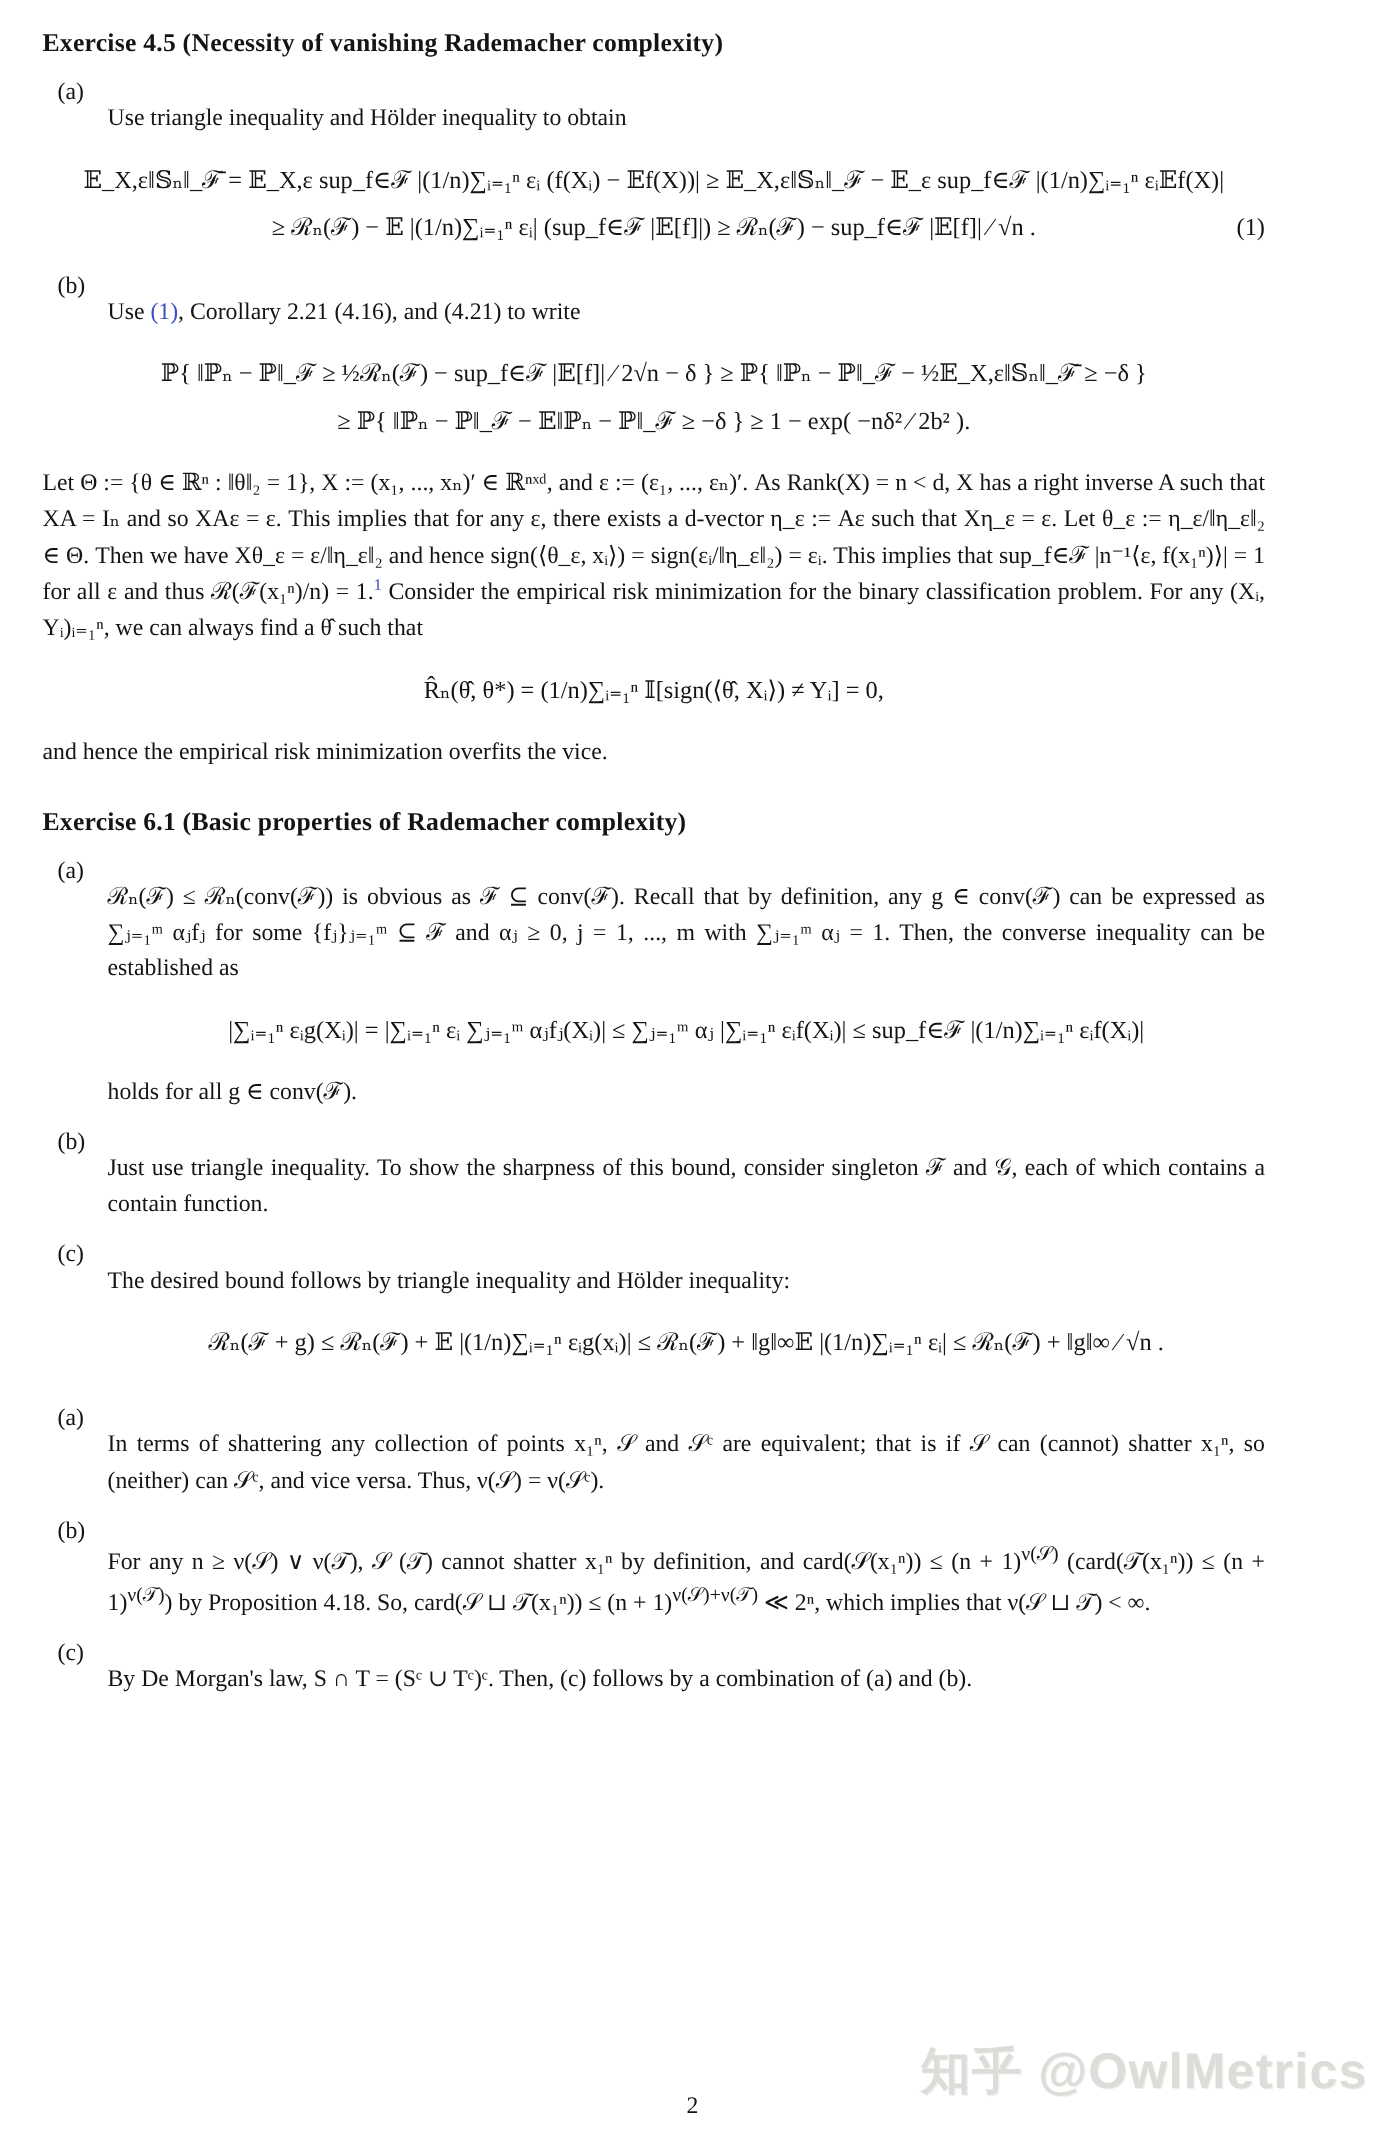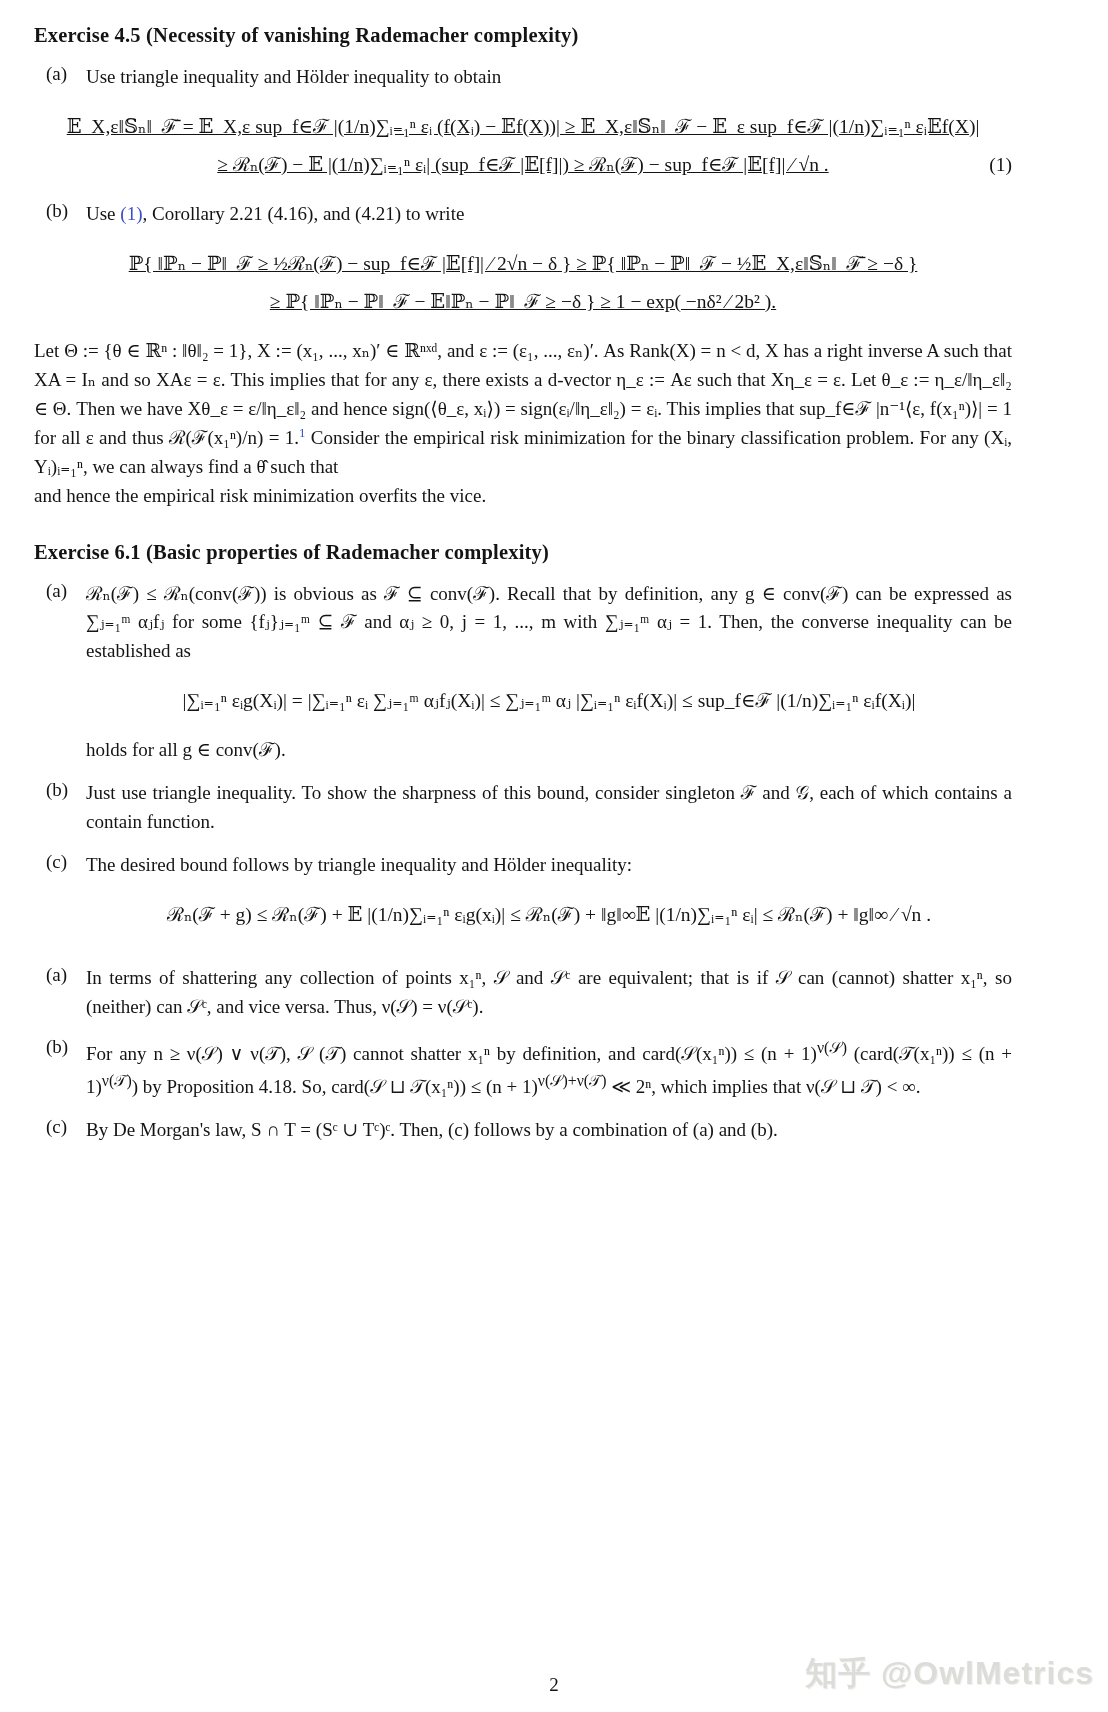--- a/index.html
+++ b/index.html
@@ -17,30 +17,30 @@
   }
   h2.ex-heading {
     font-size:20.5px;
     font-weight:bold;
     margin:30px 0 16px 0;
     letter-spacing:0.2px;
   }
   h2.ex-heading.first { margin-top:0; }
   .item { display:flex; margin:12px 0 14px 0; }
   .item .label { flex:0 0 40px; margin-left:12px; }
-  .item .body { flex:1; min-width:0; }
+  .item .body { flex:1; min-width:0;margin-top:18px; }
   p.para { margin:0; line-height:1.52; text-align:justify; }
   p.noindent { margin:0; line-height:1.52; }
   .eq {
     text-align:center;
     margin:18px 0;
     line-height:1.75;
     font-size:19.5px;
   }
-  .eq-stack { margin:18px 0;text-decoration:underline; }
+  .eq-stack { margin:18px 0; }
   .eq-stack .eq { margin:4px 0; }
   .eq-tagged { position:relative; padding:0 44px; }
   .eq-tag { position:absolute; right:0; top:50%; transform:translateY(-50%); color:#141414; }
   a.ref { color:#3a50c4; text-decoration:none; cursor:pointer; }
   sup.fnmark {
     color:#3a50c4;
     font-size:0.68em;
     line-height:0;
     vertical-align:super;
     cursor:pointer;
@@ -48,23 +48,23 @@
   .footnote-block { margin-top:64px; }
   .footnote-rule { width:430px; height:0; border-top:1.5px solid #000; margin:0 0 7px 0; }
   .footnote { font-size:15.5px; line-height:1.45; }
   .footnote sup.fnote-num { color:#141414; font-size:0.7em; vertical-align:super; }
   .page-number {
     position:absolute; bottom:16px; left:0;
     width:100%; text-align:center;
     font-size:19px; color:#141414;
   }
   .watermark {
-    position:absolute; right:14px; bottom:16px;
+    position:absolute; right:14px; bottom:28px;
     font-family:"Liberation Sans","DejaVu Sans",sans-serif;
-    font-size:32px; font-weight:bold;
+    font-size:40px; font-weight:bold;
     color:#dddddd9;
     color:#dcdcd8;
     letter-spacing:1px;
     text-shadow:1px 1px 0 #efefec;
     white-space:nowrap;
   }
 </style>
 </head>
 <body>
 
@@ -95,20 +95,21 @@
   </div>
 
   <div class="eq-stack">
     <div class="eq">ℙ{ ‖ℙₙ − ℙ‖_ℱ ≥ ½ℛₙ(ℱ) − sup_f∈ℱ |𝔼[f]| ⁄ 2√n − δ } ≥ ℙ{ ‖ℙₙ − ℙ‖_ℱ − ½𝔼_X,ε‖𝕊ₙ‖_ℱ̄ ≥ −δ }</div>
     <div class="eq">≥ ℙ{ ‖ℙₙ − ℙ‖_ℱ − 𝔼‖ℙₙ − ℙ‖_ℱ ≥ −δ } ≥ 1 − exp( −nδ² ⁄ 2b² ).</div>
   </div>
 
 
   <p class="para"><span>Let Θ := {θ ∈ ℝⁿ : ‖θ‖₂ = 1}, X := (x₁, ..., xₙ)′ ∈ ℝⁿˣᵈ, and ε := (ε₁, ..., εₙ)′. As Rank(X) = n &lt; d, X has a right inverse A such that XA = Iₙ and so XAε = ε. This implies that for any ε, there exists a d-vector η_ε := Aε such that Xη_ε = ε. Let θ_ε := η_ε/‖η_ε‖₂ ∈ Θ. Then we have Xθ_ε = ε/‖η_ε‖₂ and hence sign(⟨θ_ε, xᵢ⟩) = sign(εᵢ/‖η_ε‖₂) = εᵢ. This implies that sup_f∈ℱ |n⁻¹⟨ε, f(x₁ⁿ)⟩| = 1 for all ε and thus ℛ(ℱ(x₁ⁿ)/n) = 1.</span><sup class="fnmark">1</sup><span> Consider the empirical risk minimization for the binary classification problem. For any (Xᵢ, Yᵢ)ᵢ₌₁ⁿ, we can always find a θ̂ such that</span></p>
 
+  <div class="eq">R̂ₙ(θ̂, θ*) = (1/n)∑ᵢ₌₁ⁿ 𝕀[sign(⟨θ̂, Xᵢ⟩) ≠ Yᵢ] = 0,</div>
 
   <p class="noindent">and hence the empirical risk minimization overfits the vice.</p>
 
   <h2 class="ex-heading">Exercise 6.1 (Basic properties of Rademacher complexity)</h2>
 
   <div class="item">
     <span class="label">(a)</span>
     <div class="body">
       <p class="para">ℛₙ(ℱ) ≤ ℛₙ(conv(ℱ)) is obvious as ℱ ⊆ conv(ℱ). Recall that by definition, any g ∈ conv(ℱ) can be expressed as ∑ⱼ₌₁ᵐ αⱼfⱼ for some {fⱼ}ⱼ₌₁ᵐ ⊆ ℱ and αⱼ ≥ 0, j = 1, ..., m with ∑ⱼ₌₁ᵐ αⱼ = 1. Then, the converse inequality can be established as</p>
       <div class="eq">|∑ᵢ₌₁ⁿ εᵢg(Xᵢ)| = |∑ᵢ₌₁ⁿ εᵢ ∑ⱼ₌₁ᵐ αⱼfⱼ(Xᵢ)| ≤ ∑ⱼ₌₁ᵐ αⱼ |∑ᵢ₌₁ⁿ εᵢf(Xᵢ)| ≤ sup_f∈ℱ |(1/n)∑ᵢ₌₁ⁿ εᵢf(Xᵢ)|</div>

